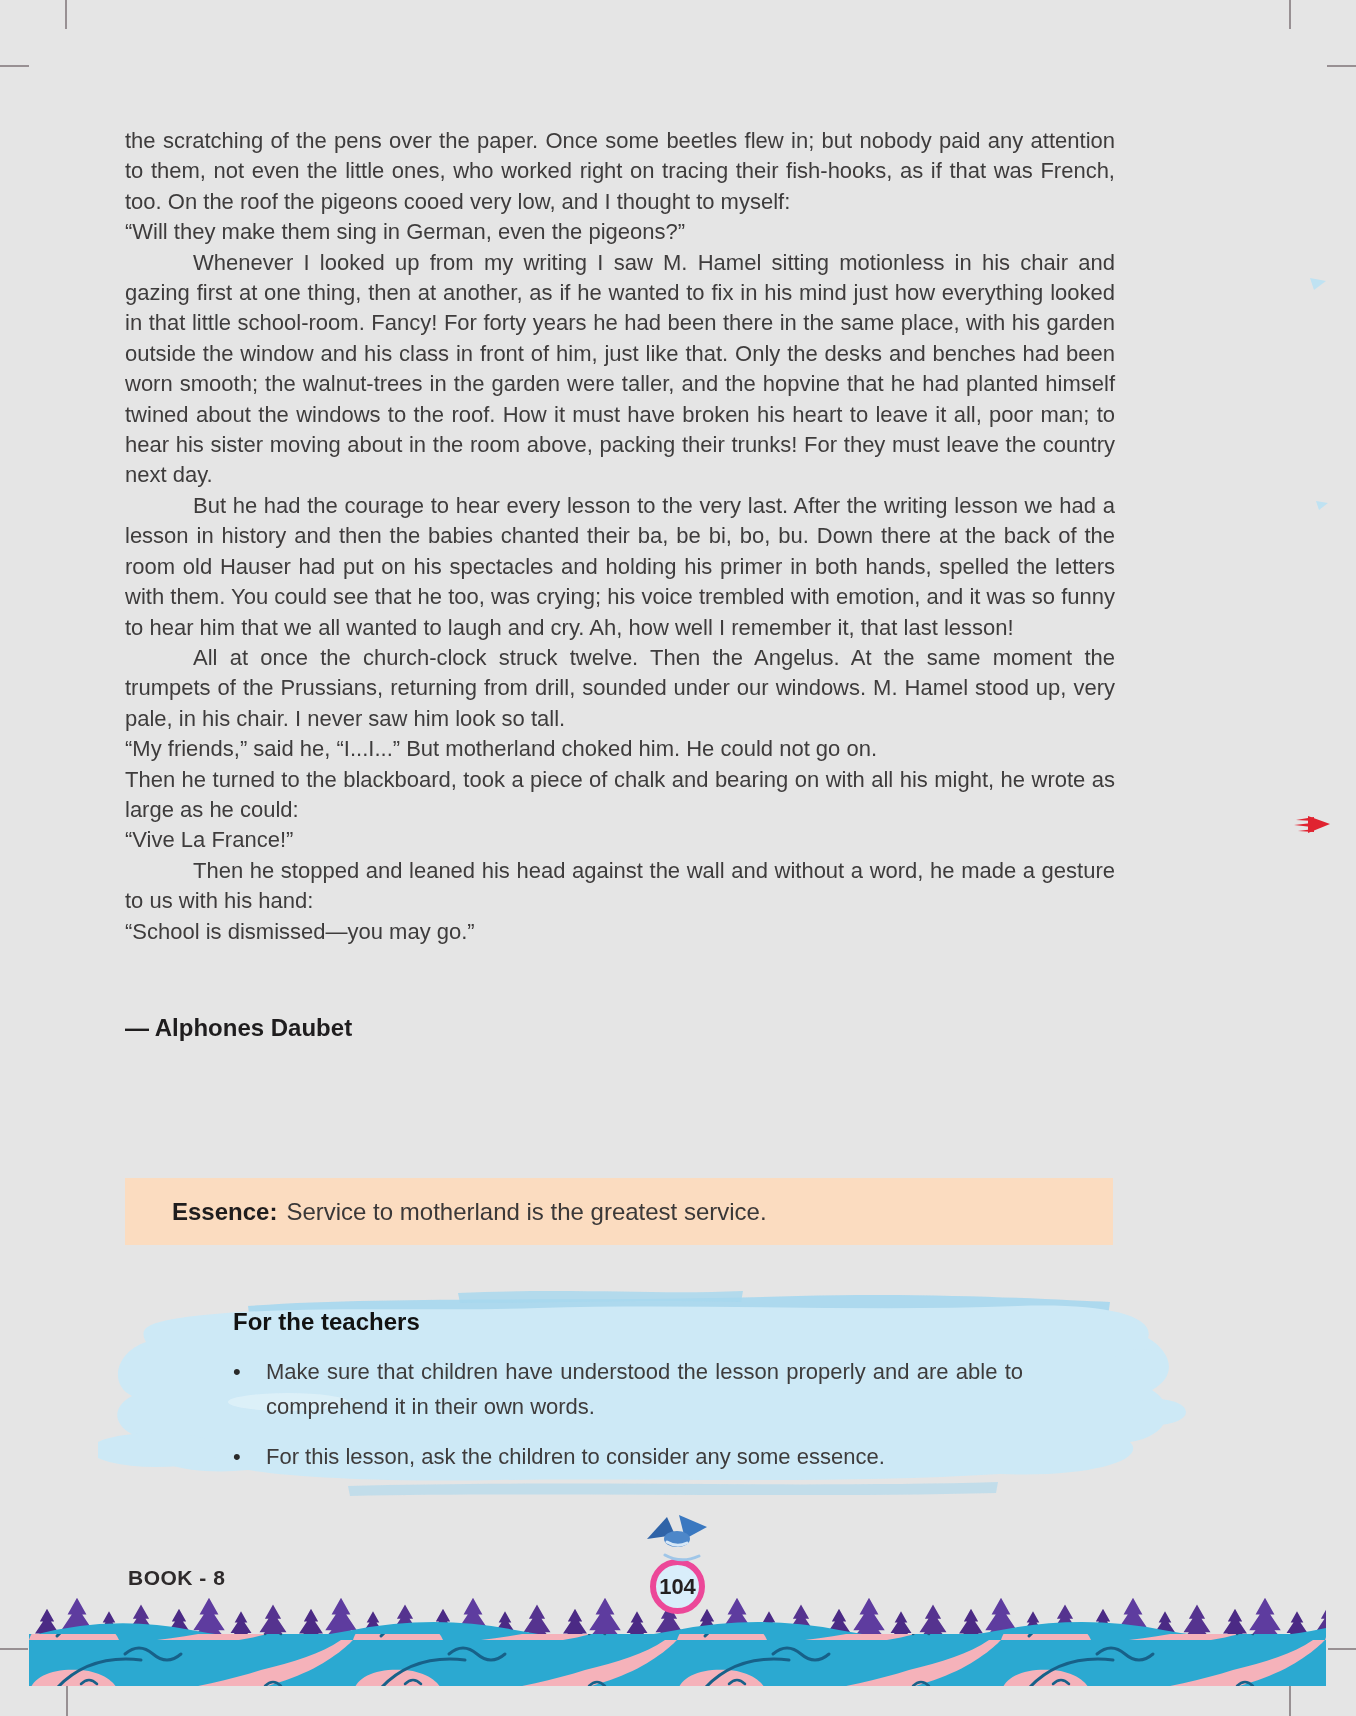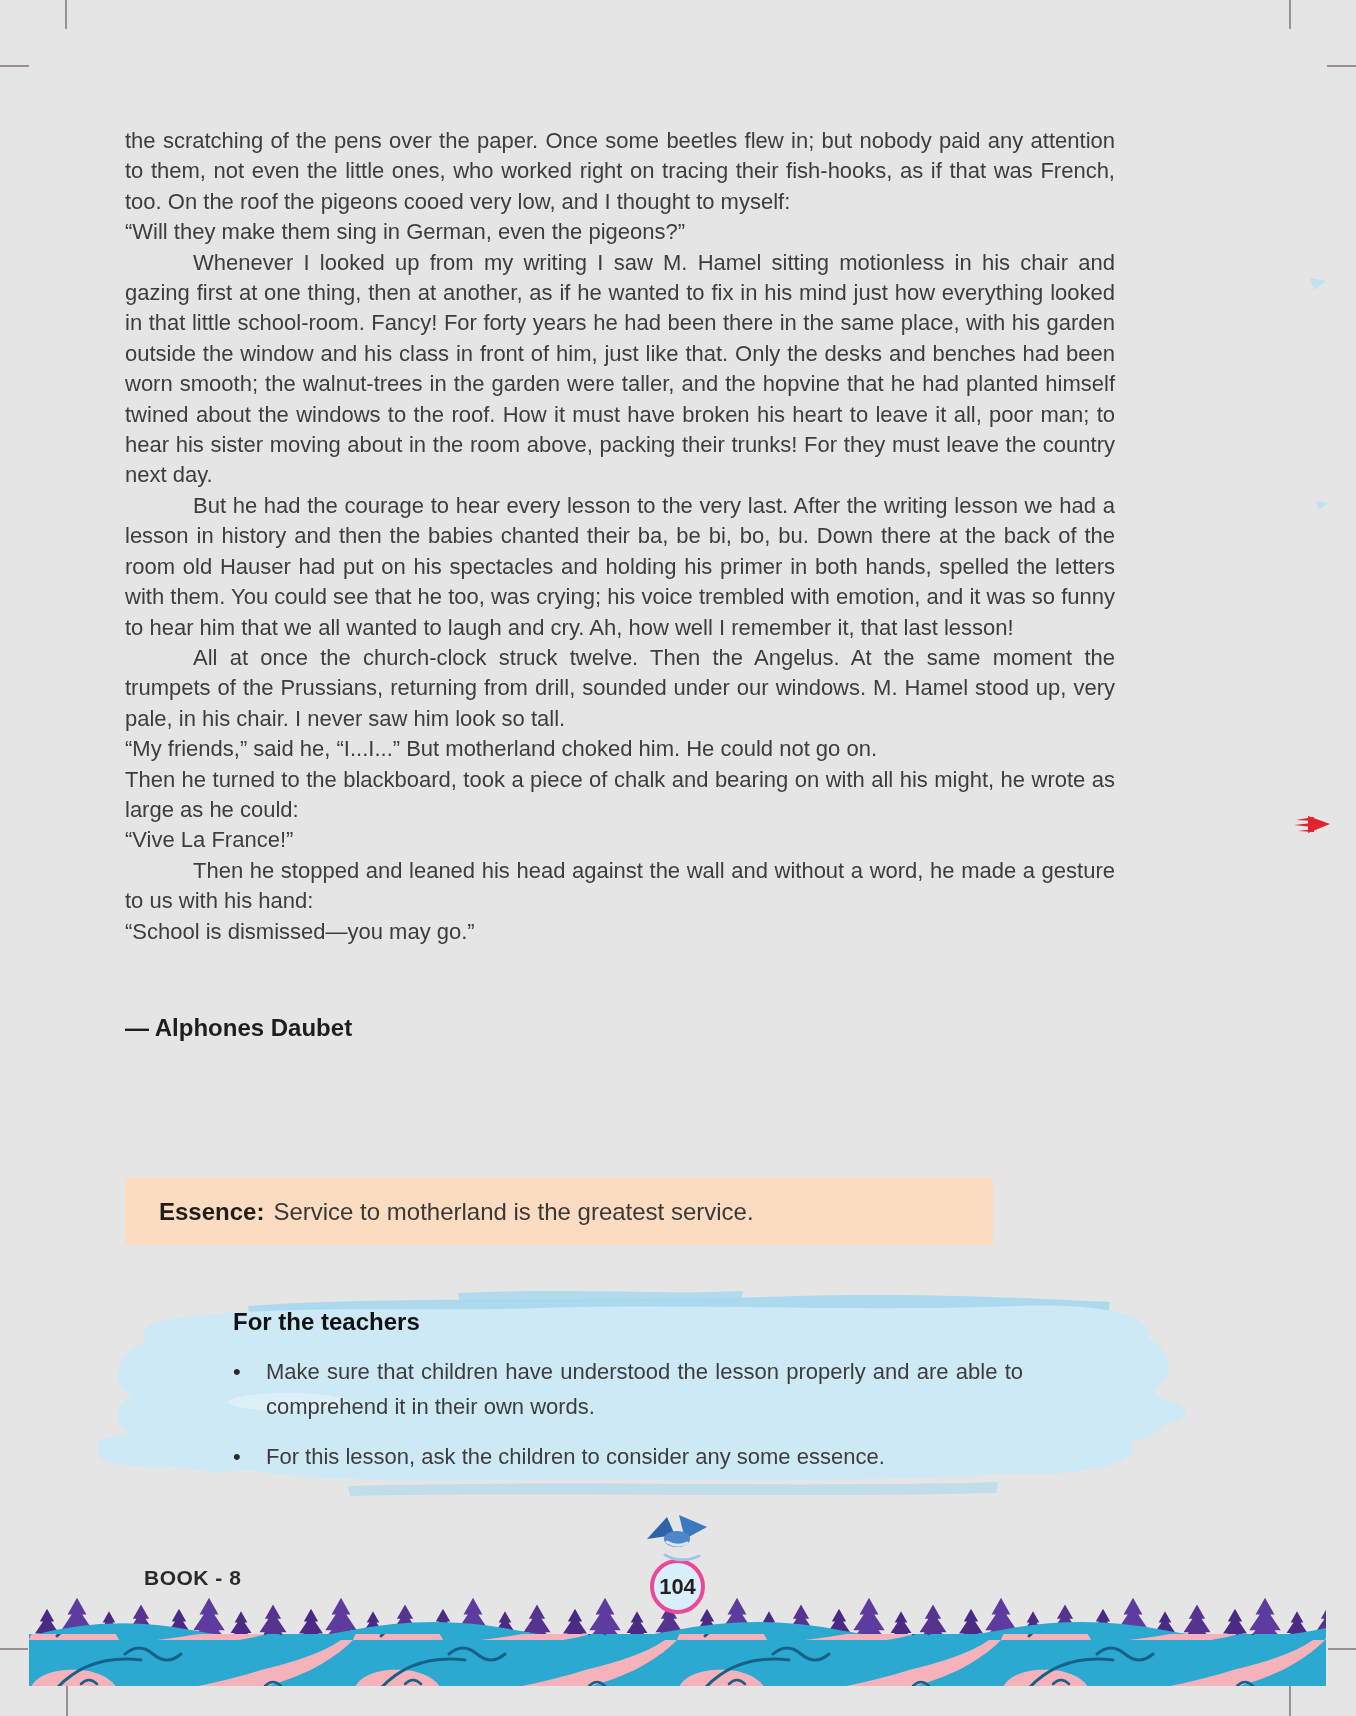--- a/index.html
+++ b/index.html
@@ -14,40 +14,40 @@
     position:absolute;left:125px;top:126px;width:990px;
     font-size:22px;line-height:30.4px;color:#3e3c3c;text-align:justify;
   }
   .story p{margin:0;}
   .story p.indent{text-indent:68px;}
   .attribution{
     position:absolute;left:125px;top:1014px;width:990px;
     font-size:24px;font-weight:bold;color:#1f1d1e;
   }
   .essence-box{
-    position:absolute;left:125px;top:1178px;width:868px;height:67px;
-    background:#fbdcc0;display:flex;align-items:center;padding-left:34px;box-sizing:border-box;
+    position:absolute;left:125px;top:1178px;width:988px;height:67px;
+    background:#fbdcc0;display:flex;align-items:center;padding-left:47px;box-sizing:border-box;
     font-size:24px;color:#3a3838;
   }
   .essence-box .lbl{font-weight:bold;color:#1f1d1e;margin-right:9px;}
   
   .splash{position:absolute;left:98px;top:1290px;width:1090px;height:210px;}
   .splash svg{position:absolute;left:0;top:0;}
   .splash-content{position:absolute;left:135px;top:18px;width:790px;}
   .splash-content h3{margin:0 0 18px 0;font-size:24px;color:#121212;font-weight:bold;}
   .bullet-row{display:flex;margin-bottom:15px;font-size:22px;line-height:35px;color:#3e3c3c;}
   .bullet-dot{width:33px;flex:none;color:#2a2a2a;}
   .bullet-text{flex:1;text-align:justify;}
   
   .book-label{position:absolute;left:128px;top:1566px;font-size:21px;font-weight:bold;
-    color:#2e2a2b;letter-spacing:.5px;margin-left:16px;}
+    color:#2e2a2b;letter-spacing:.5px;}
   .band{position:absolute;left:29px;top:1588px;width:1297px;height:98px;}
   .page-circle{
     position:absolute;left:650px;top:1559px;width:55px;height:55px;border-radius:50%;
-    background:#d9eefb;border:4px solid #ec4899;box-sizing:border-box;
+    background:#d9eefb;border:6px solid #ec4899;box-sizing:border-box;
     display:flex;align-items:center;justify-content:center;
     font-size:22px;font-weight:bold;color:#231f20;z-index:3;
   }
   .bird{position:absolute;left:645px;top:1513px;z-index:4;}
   .edge-tick-1{position:absolute;left:1310px;top:277px;}
   .edge-tick-2{position:absolute;left:1316px;top:500px;}
   .red-dash{position:absolute;left:1294px;top:813px;}
 </style>
 </head>
 <body>

